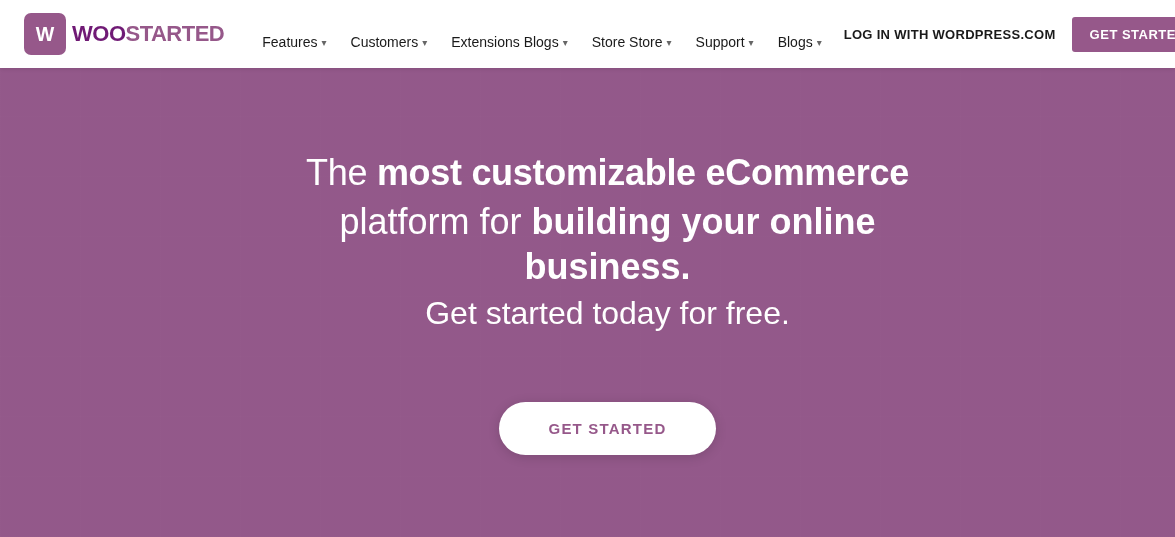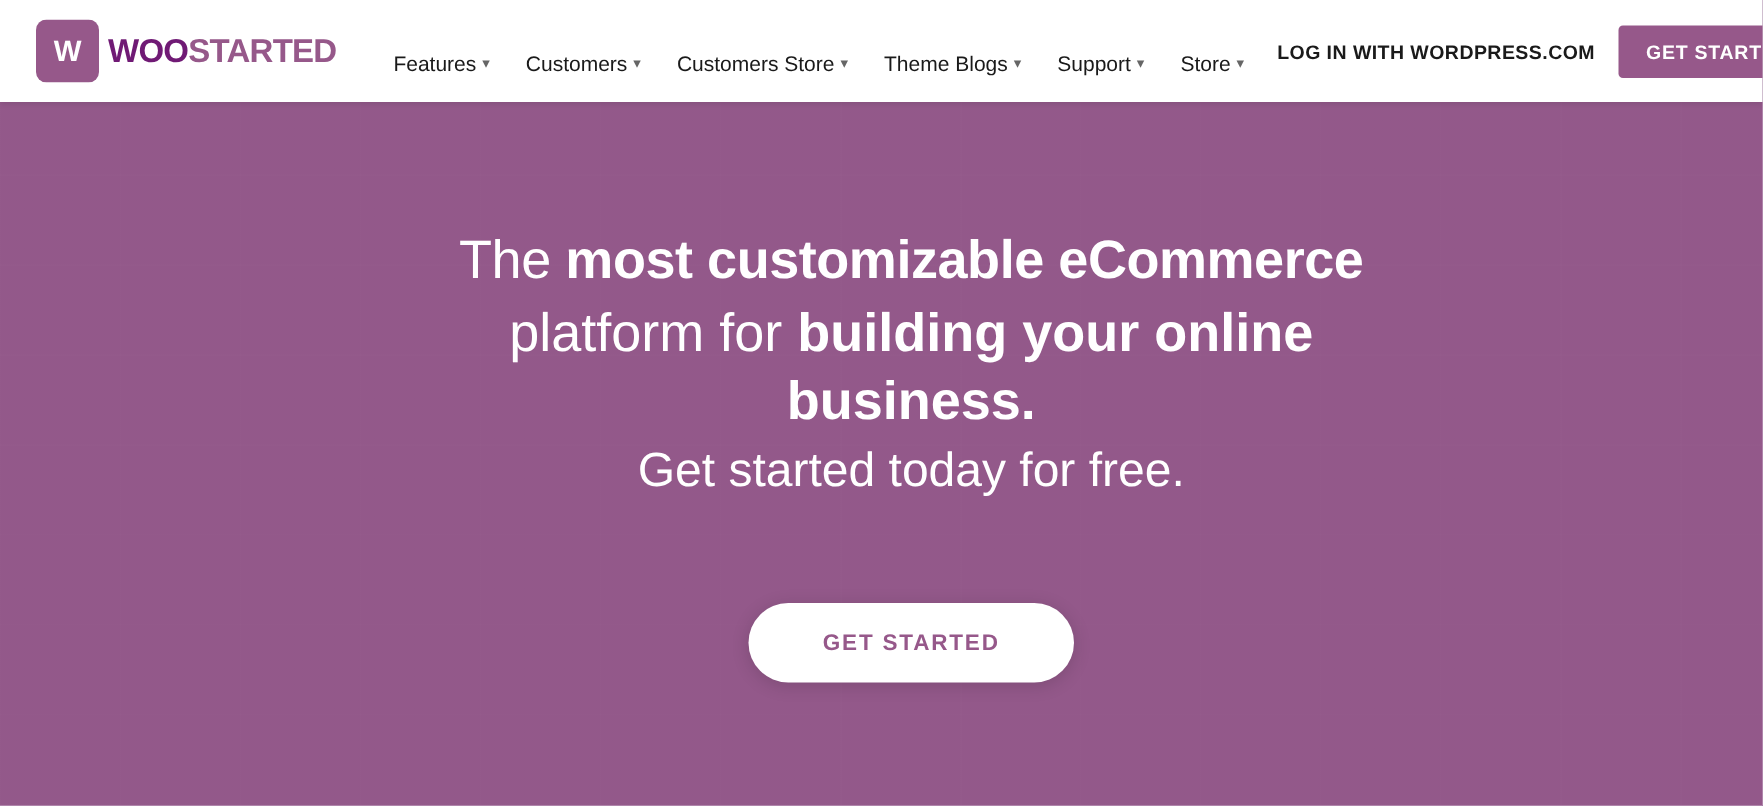--- a/index.html
+++ b/index.html
@@ -231,33 +231,33 @@
   <nav class="nav-links">
     <a class="nav-item" href="#">
       <span>Features</span>
       <span class="chevron">▾</span>
     </a>
     <a class="nav-item" href="#">
       <span>Customers</span>
       <span class="chevron">▾</span>
     </a>
     <a class="nav-item" href="#">
-      <span>Customers Store</span>
-      <span class="chevron">▾</span>
-    </a>
-    <a class="nav-item" href="#">
-      <span>Theme Blogs</span>
+      <span>Extensions Blogs</span>
+      <span class="chevron">▾</span>
+    </a>
+    <a class="nav-item" href="#">
+      <span>Store Store</span>
       <span class="chevron">▾</span>
     </a>
     <a class="nav-item" href="#">
       <span>Support</span>
       <span class="chevron">▾</span>
     </a>
     <a class="nav-item" href="#">
-      <span>Store</span>
+      <span>Blogs</span>
       <span class="chevron">▾</span>
     </a>
   </nav>
 
   <div class="nav-right">
     <span class="login-link">LOG IN WITH WORDPRESS.COM</span>
     <button class="get-started-btn-nav">GET STARTED</button>
   </div>
 </nav>
 

